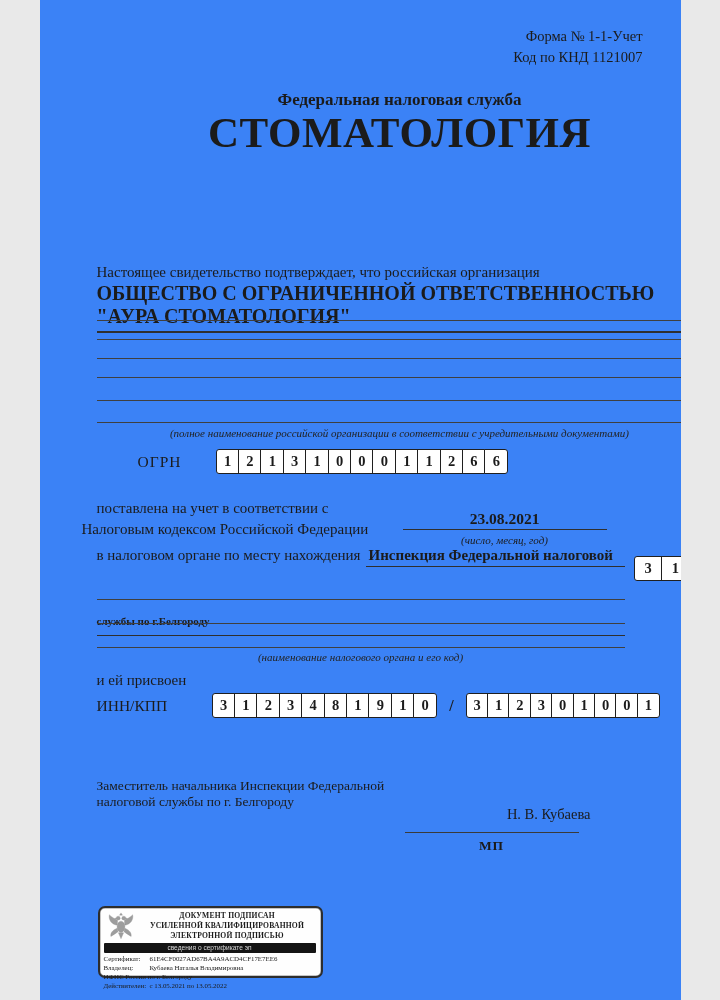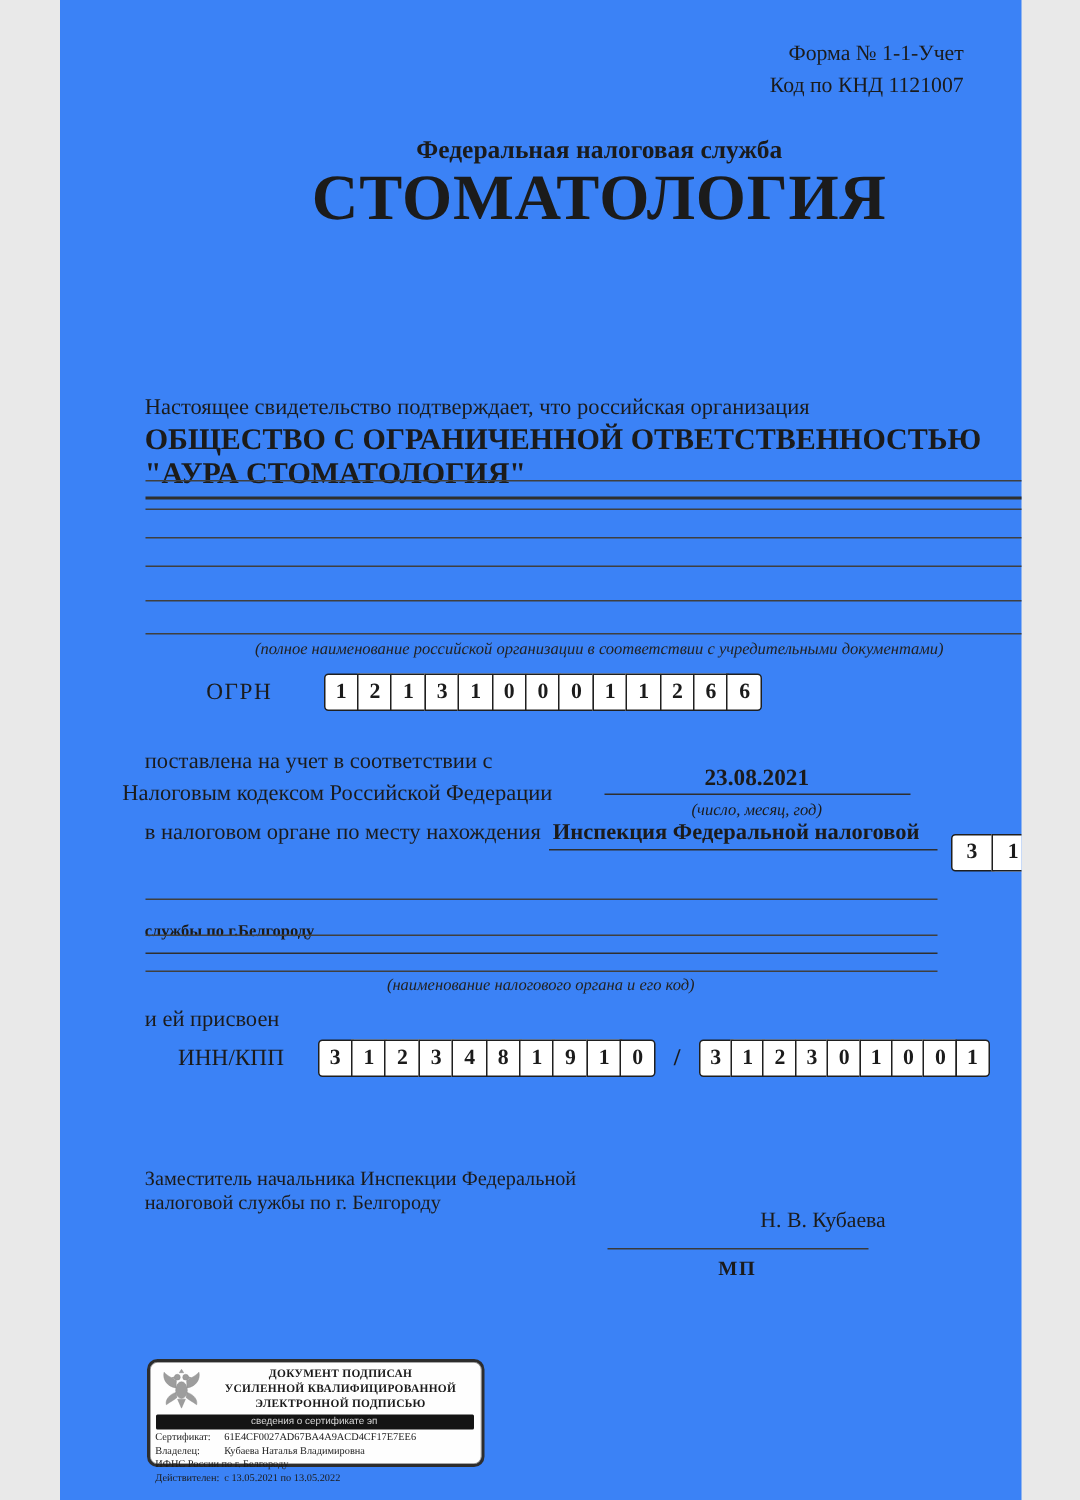--- a/index.html
+++ b/index.html
@@ -55,21 +55,21 @@
   .date-value{display:block;font-weight:bold;font-size:15.5px;border-bottom:1.6px solid #2f2f2f;padding-bottom:1px;}
   .date-caption{font-size:11px;font-style:italic;}
 
   .tax-line1{top:547px;left:57px;width:528px;display:flex;font-size:15px;align-items:baseline;}
   .tax-line1 .prefix{white-space:nowrap;margin-right:5px;}
   .tax-line1 .name{flex:1;font-weight:bold;border-bottom:1.6px solid #2f2f2f;padding:0 2px 2px 3px;white-space:nowrap;}
   .tax-line2{top:571px;left:57px;width:528px;font-weight:bold;font-size:11px;border-bottom:1.6px solid #2f2f2f;padding-bottom:8px;margin-top:44px;}
   .code-boxes{top:556px;left:594px;}
 
   .assigned{top:672px;left:57px;font-size:15px;}
-  .innkpp-row{top:693px;left:57px;display:flex;align-items:center;text-align:center;}
+  .innkpp-row{top:693px;left:57px;display:flex;align-items:center;}
   .innkpp-row .lbl{font-size:15.5px;width:115px;}
   .innkpp-row .sep{font-weight:bold;font-size:16px;margin:0 12px;}
 
   .signer1{top:778px;left:57px;font-size:13.5px;}
   .signer2{top:794px;left:57px;font-size:13.5px;}
   .signer-name{top:806px;right:90px;font-size:14.5px;}
   .mp-line{top:816px;left:365px;width:174px;height:16px;border-bottom:1.8px solid #3a3a3a;}
   .mp-label{top:838px;left:365px;width:174px;text-align:center;font-weight:bold;font-size:13.5px;letter-spacing:1px;}
 
   .stamp{

